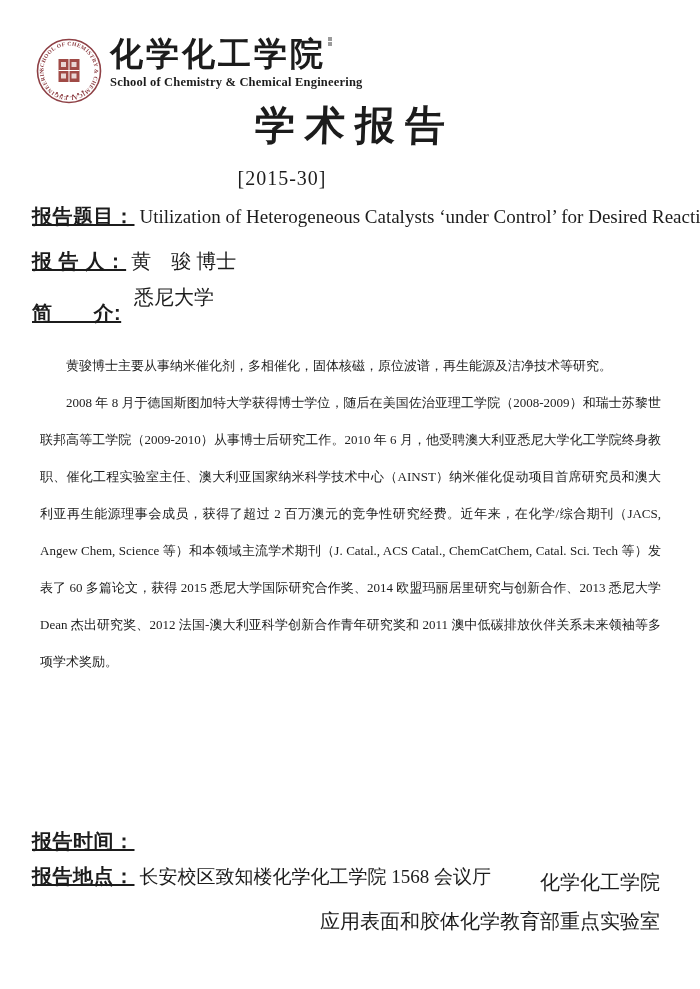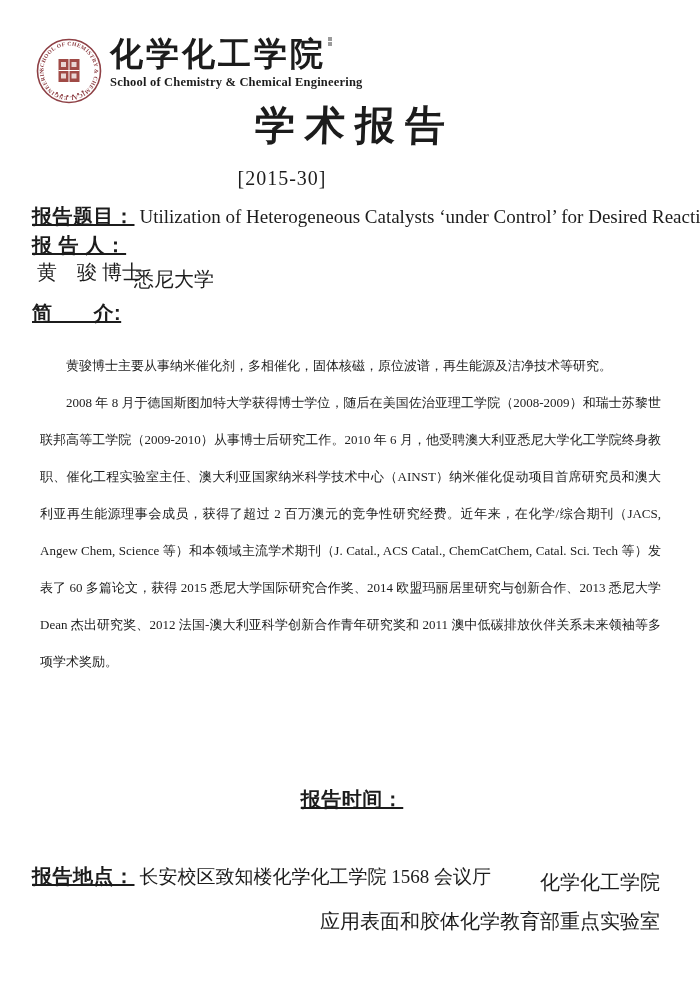--- a/index.html
+++ b/index.html
@@ -51,25 +51,25 @@
   
   .field-row { position:absolute; left:32px; width:640px; display:flex; align-items:baseline; white-space:nowrap; }
   .field-label {
     flex:none; font-weight:bold; font-size:20px;
     font-family:"Liberation Sans", sans-serif;
     letter-spacing:0.5px;
     text-decoration:underline;
   }
   .field-value { font-size:19px; padding-left:5px; }
   .row-topic   { top:203px; }
-  .row-speaker { top:232px;flex-direction:column; }
+  .row-speaker { top:248px; }
   .row-speaker .field-value { font-size:20px; }
-  .affiliation { position:absolute; top:266px; left:134px; font-size:20px; }
+  .affiliation { position:absolute; top:284px; left:134px; font-size:20px; }
   .row-intro   { top:300px; }
-  .row-time    { top:786px;justify-content:center; }
+  .row-time    { top:828px; }
   .row-place   { top:824px;margin-top:39px; }
 
   
   .intro {
     position:absolute; top:347px; left:40px; width:621px;
     font-size:13px; line-height:37px;
     text-align:justify;
   }
   .intro p { margin:0; text-indent:2em; }
 

